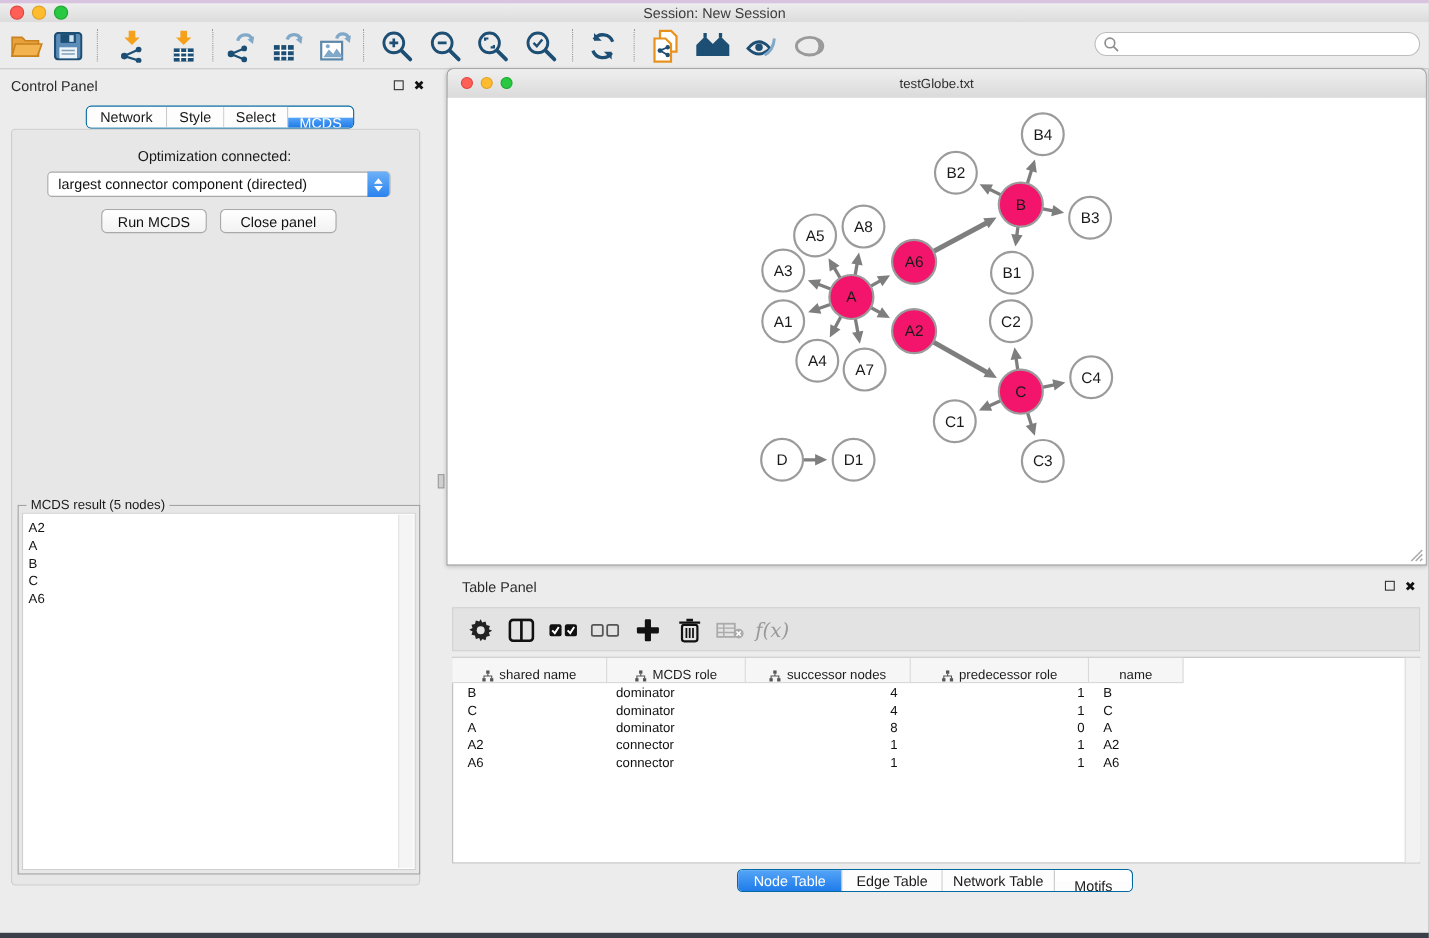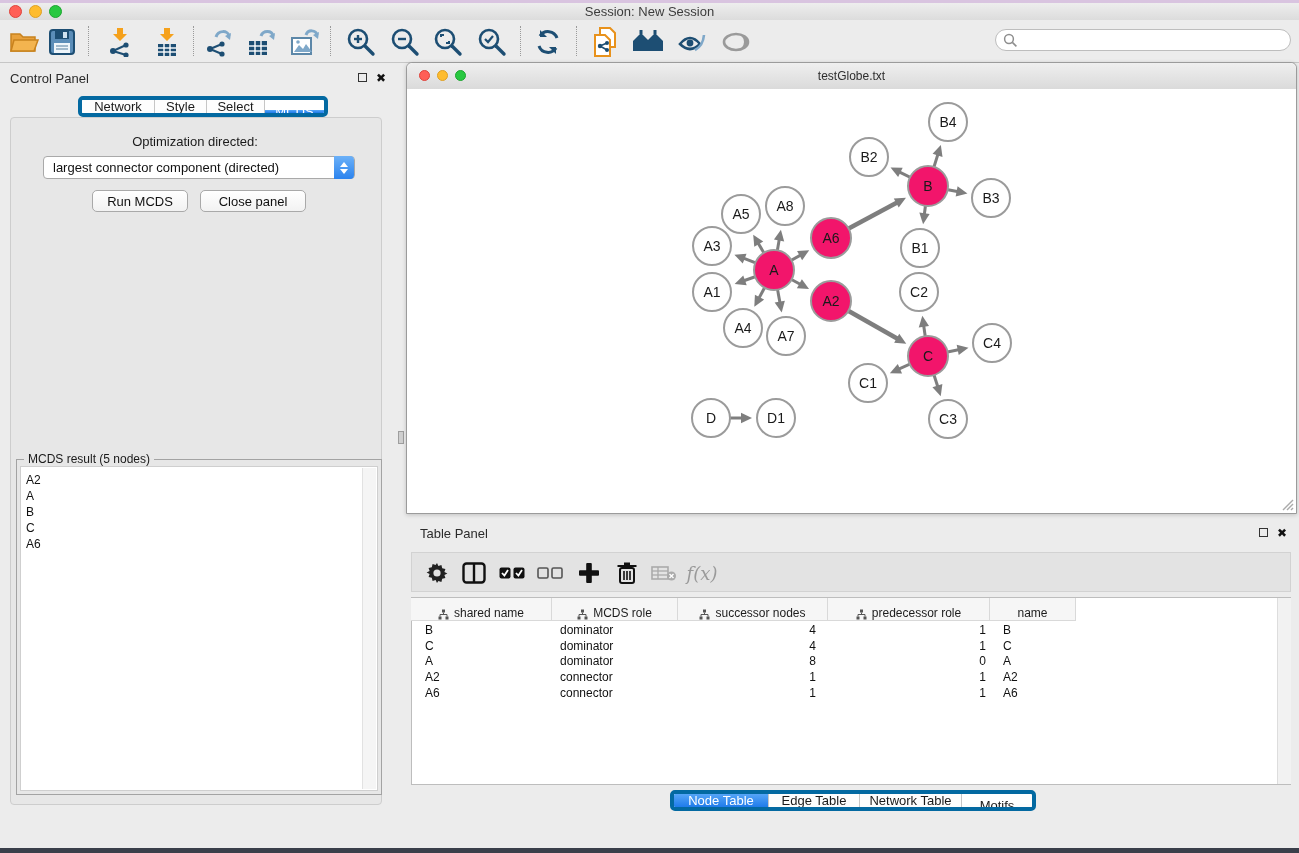--- a/index.html
+++ b/index.html
@@ -24,21 +24,21 @@
     border:1px solid #bdbdbd;border-radius:12px;box-sizing:border-box;}
   .searchbox svg{position:absolute;left:7px;top:3px;}
   .searchbox input{position:absolute;left:26px;top:1px;width:260px;height:18px;border:none;outline:none;font-size:12px;background:transparent;}
 
   
   .cp-title{position:absolute;left:10px;top:71px;font-size:13px;color:#2b2b2b;}
   .win-float{position:absolute;width:9px;height:9px;border:1.5px solid #333;box-sizing:border-box;background:transparent;}
   .win-close{position:absolute;font-size:12px;font-weight:bold;color:#111;line-height:10px;}
   .cp-panel{position:absolute;left:10px;top:117px;width:370px;height:686px;background:#e7e7e7;
     border:1px solid #cdcdcd;border-radius:4px;}
-  .seg{position:absolute;display:flex;height:21px;border:4px solid #0369a1;border-radius:5px;overflow:hidden;background:#fff;box-sizing:border-box;}
+  .seg{position:absolute;display:flex;height:21px;border:1px solid #0369a1;border-radius:5px;overflow:hidden;background:#fff;box-sizing:border-box;}
   .seg .tab{display:flex;align-items:center;justify-content:center;font-size:13px;color:#1a1a1a;
     border-right:1px solid #c6c6c6;background:#fdfdfd;box-sizing:border-box;}
   .seg .tab:last-child{border-right:none;margin-top:10px;}
   .seg .tab.active{background:linear-gradient(#55a5f7,#1f7bea);color:#fff;}
   .opt-label{position:absolute;left:10px;top:134px;width:370px;text-align:center;font-size:13px;color:#1a1a1a;}
   .selectbox{position:absolute;left:43px;top:156px;width:312px;height:23px;background:#fff;
     border:1px solid #a9a9a9;border-radius:4px;box-sizing:border-box;}
   .selectbox .sel-text{position:absolute;left:9px;top:3px;font-size:13px;color:#111;}
   .stepper{position:absolute;right:0;top:-1px;width:20px;height:23px;border-radius:0 4px 4px 0;
     background:linear-gradient(#6cb1f8,#2b83ee);display:flex;flex-direction:column;align-items:center;justify-content:center;gap:2px;}
@@ -254,21 +254,21 @@
   <div class="win-close" style="left:376px;top:73px;">✖</div>
 
   <div class="seg" style="left:78px;top:96px;">
     <div class="tab" style="width:73px;">Network</div>
     <div class="tab" style="width:52px;">Style</div>
     <div class="tab" style="width:58px;">Select</div>
     <div class="tab active" style="width:59px;">MCDS</div>
   </div>
 
   <div class="cp-panel"></div>
-  <div class="opt-label">Optimization directed:</div>
+  <div class="opt-label">Optimization connected:</div>
 
   <div class="selectbox">
     <span class="sel-text">largest connector component (directed)</span>
     <span class="stepper">
       <span class="chev-up"></span>
         <span class="chev-down"></span>
     </span>
   </div>
 
   <button class="push-btn" style="left:92px;top:190px;width:96px;">Run MCDS</button>

